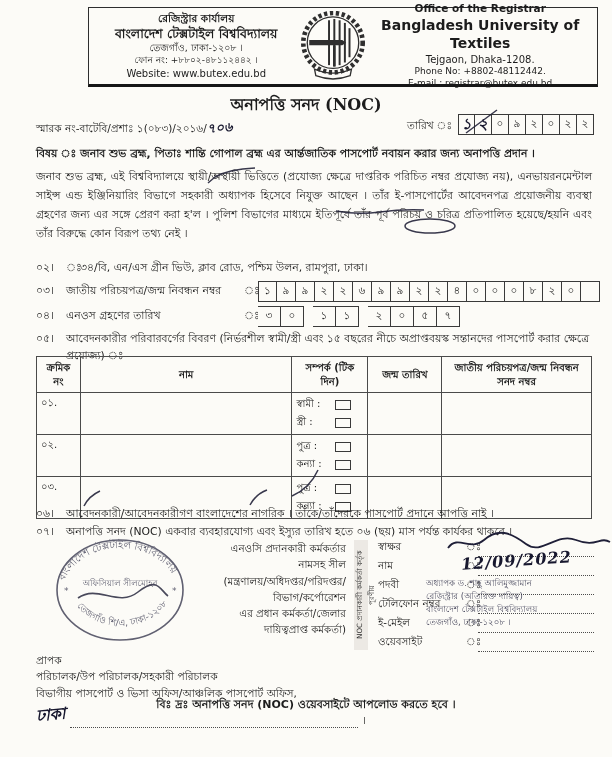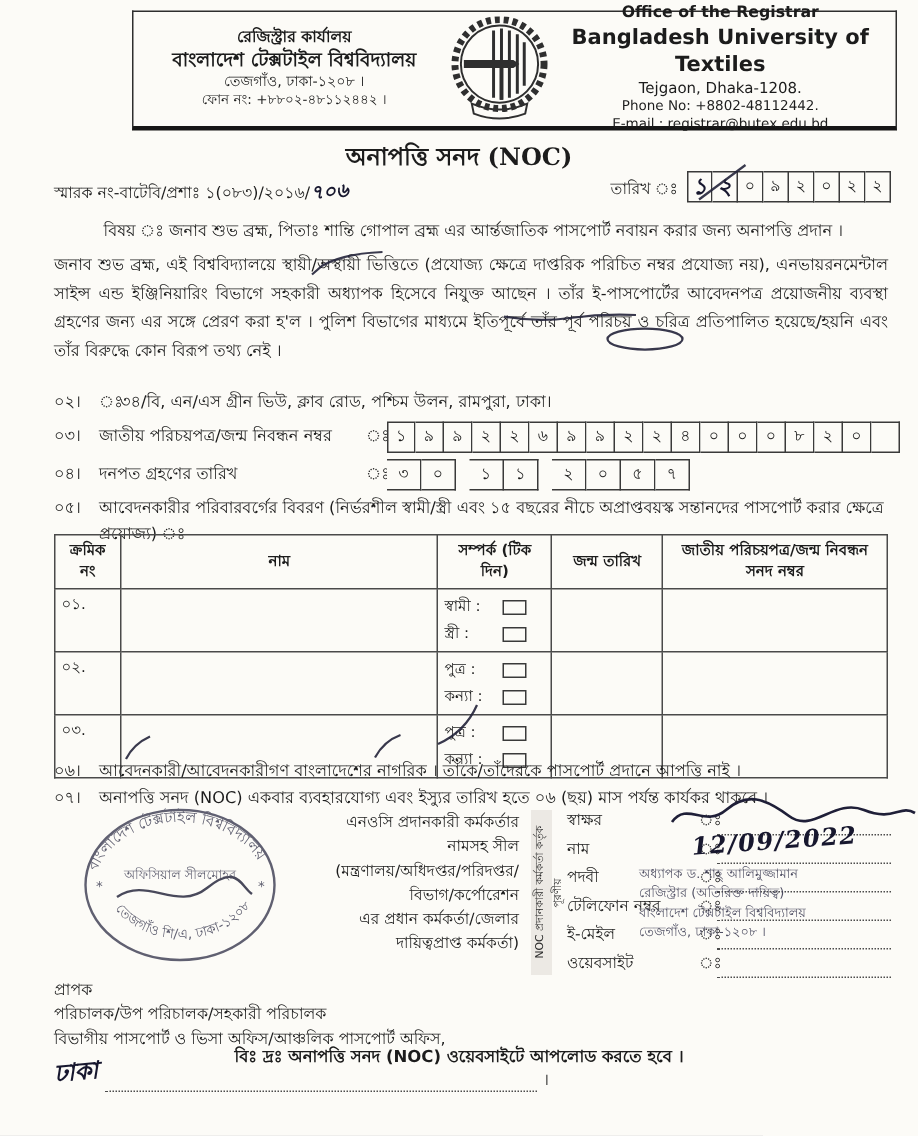--- a/index.html
+++ b/index.html
@@ -39,21 +39,21 @@
   .memo-no { font-size: 13px; font-weight: bold; display: inline-block; transform: rotate(-4deg); }
   .date-wrap { display: flex; align-items: center; gap: 6px; }
   .date-label { padding-top: 3px; text-align: center; }
   .boxrow { display: flex; }
   .cell { width: 17px; height: 21px; border: 1px solid #3a3a3a; border-left: none;
     display: flex; align-items: center; justify-content: center; font-size: 10.5px; background: #fcfbf7; }
   .boxrow .cell:first-child { border-left: 1px solid #3a3a3a; }
   .cell.hand-big { font-size: 15px; font-weight: bold; overflow: visible; }
   
   .subject { position: absolute; left: 36px; right: 20px; top: 145px;
-    font-size: 10.8px; font-weight: normal; margin-left: 33px; }
+    font-size: 10.8px; font-weight: bold; }
   .bodytext { position: absolute; left: 36px; right: 20px; top: 168px;
     font-size: 10.8px; text-align: justify; line-height: 1.75; }
   
   .item { position: absolute; left: 36px; right: 20px; display: flex; font-size: 10.8px; }
   .item .no { width: 30px; flex: none; }
   .item .lbl { width: 178px; flex: none; }
   .item .sep { width: 14px; flex: none; text-align: center; }
   .i02 { top: 259px; }
   .i03 { top: 281px; align-items: center; }
   .i04 { top: 306px; align-items: center; }
@@ -109,20 +109,21 @@
 <body>
 
 <div class="page">
 
   <div class="header-box">
     <div class="hdr-col hdr-left">
       <div class="h-l1">রেজিস্ট্রার কার্যালয়</div>
       <div class="h-l2">বাংলাদেশ টেক্সটাইল বিশ্ববিদ্যালয়</div>
       <div class="h-l3">তেজগাঁও, ঢাকা-১২০৮ ।</div>
       <div class="h-l4">ফোন নং: +৮৮০২-৪৮১১২৪৪২ ।</div>
+      <div class="h-l5">Website: www.butex.edu.bd</div>
     </div>
     <div class="hdr-logo">
       <svg width="66" height="70" viewBox="0 0 100 106">
         <circle cx="50" cy="48" r="45" fill="none" stroke="#2f2f2f" stroke-width="7" stroke-dasharray="5 4"></circle>
         <circle cx="50" cy="48" r="39" fill="#fdfcf8" stroke="#2f2f2f" stroke-width="2"></circle>
         <g stroke="#2f2f2f" stroke-width="3">
           <line x1="44" y1="14" x2="44" y2="82"></line>
           <line x1="52" y1="12" x2="52" y2="84"></line>
           <line x1="60" y1="14" x2="60" y2="82"></line>
           <line x1="68" y1="18" x2="68" y2="78"></line>
@@ -194,21 +195,21 @@
       <span class="cell">০</span>
       <span class="cell">৮</span>
       <span class="cell">২</span>
       <span class="cell">০</span>
       <span class="cell"></span>
     </span>
   </div>
 
   <div class="item i04">
     <span class="no">০৪।</span>
-    <span class="lbl">দনপত গ্রহণের তারিখ</span>
+    <span class="lbl">এনওস গ্রহণের তারিখ</span>
     <span class="sep">ঃ</span>
     <span class="grp">
       <span class="cell">৩</span>
       <span class="cell">০</span>
     </span>
     <span class="grp">
       <span class="cell">১</span>
       <span class="cell">১</span>
     </span>
     <span class="grp">

